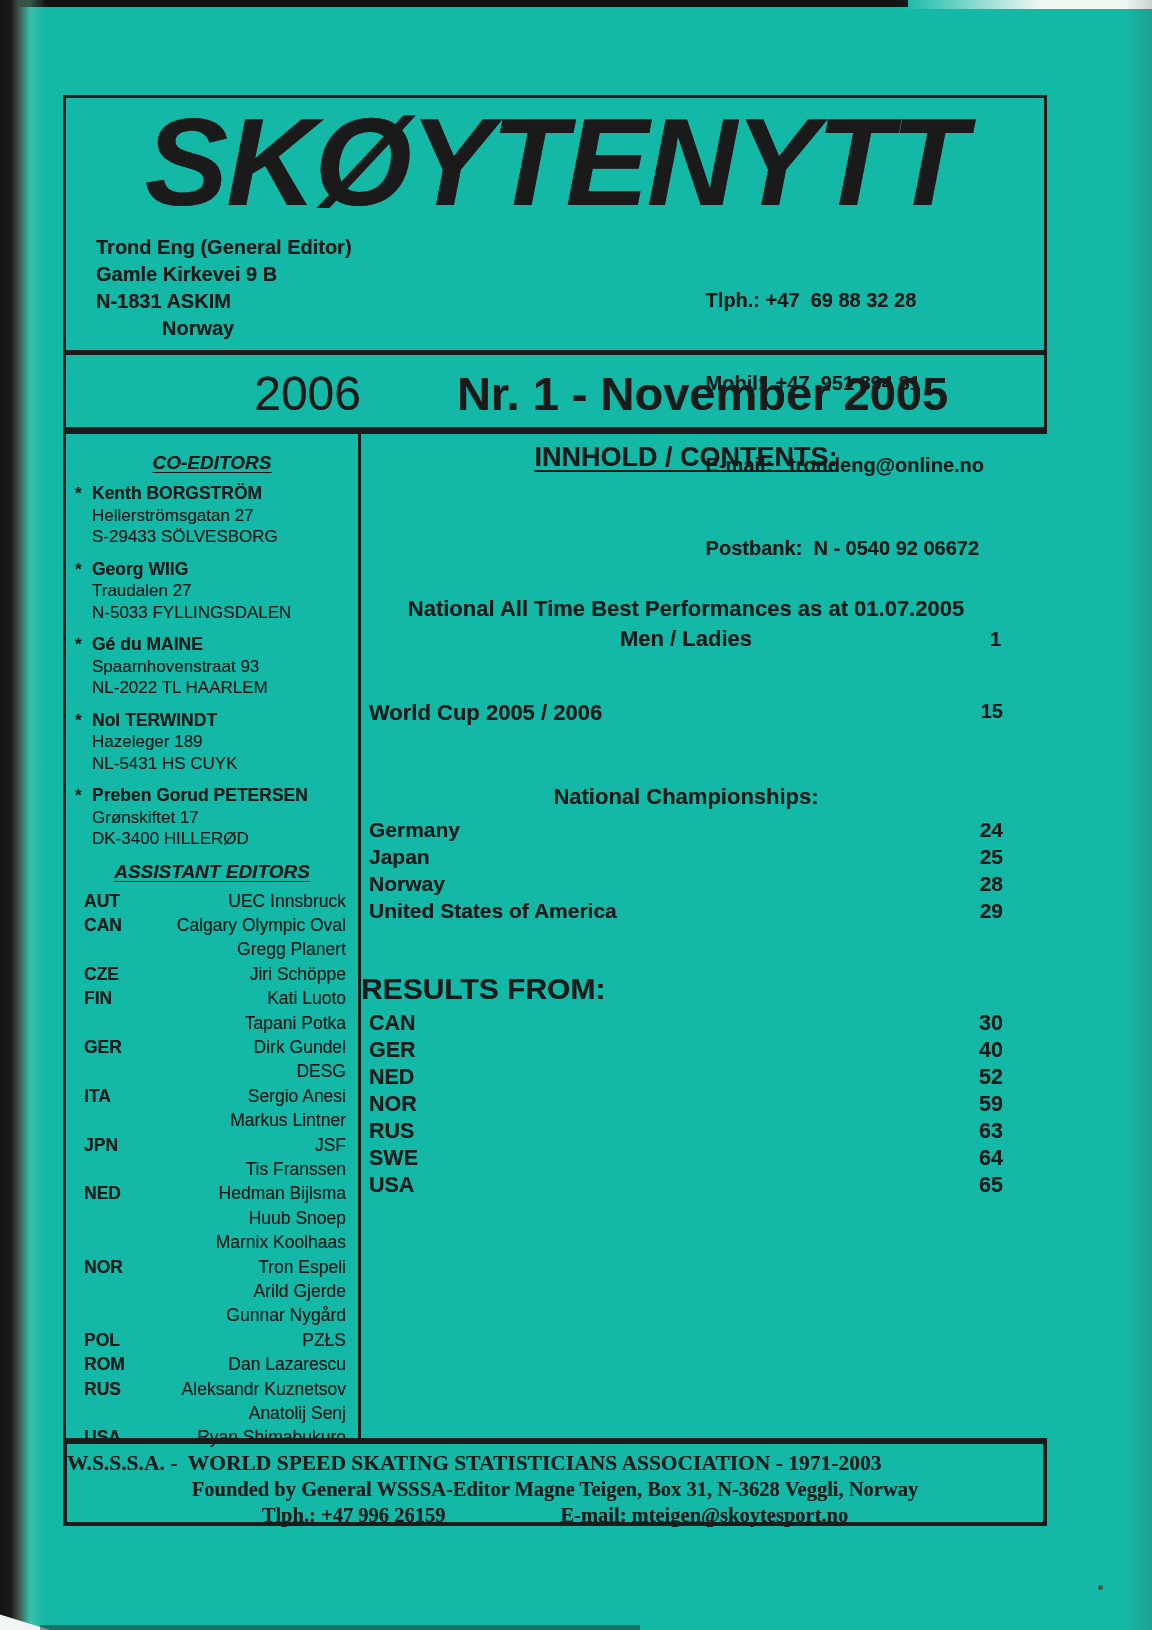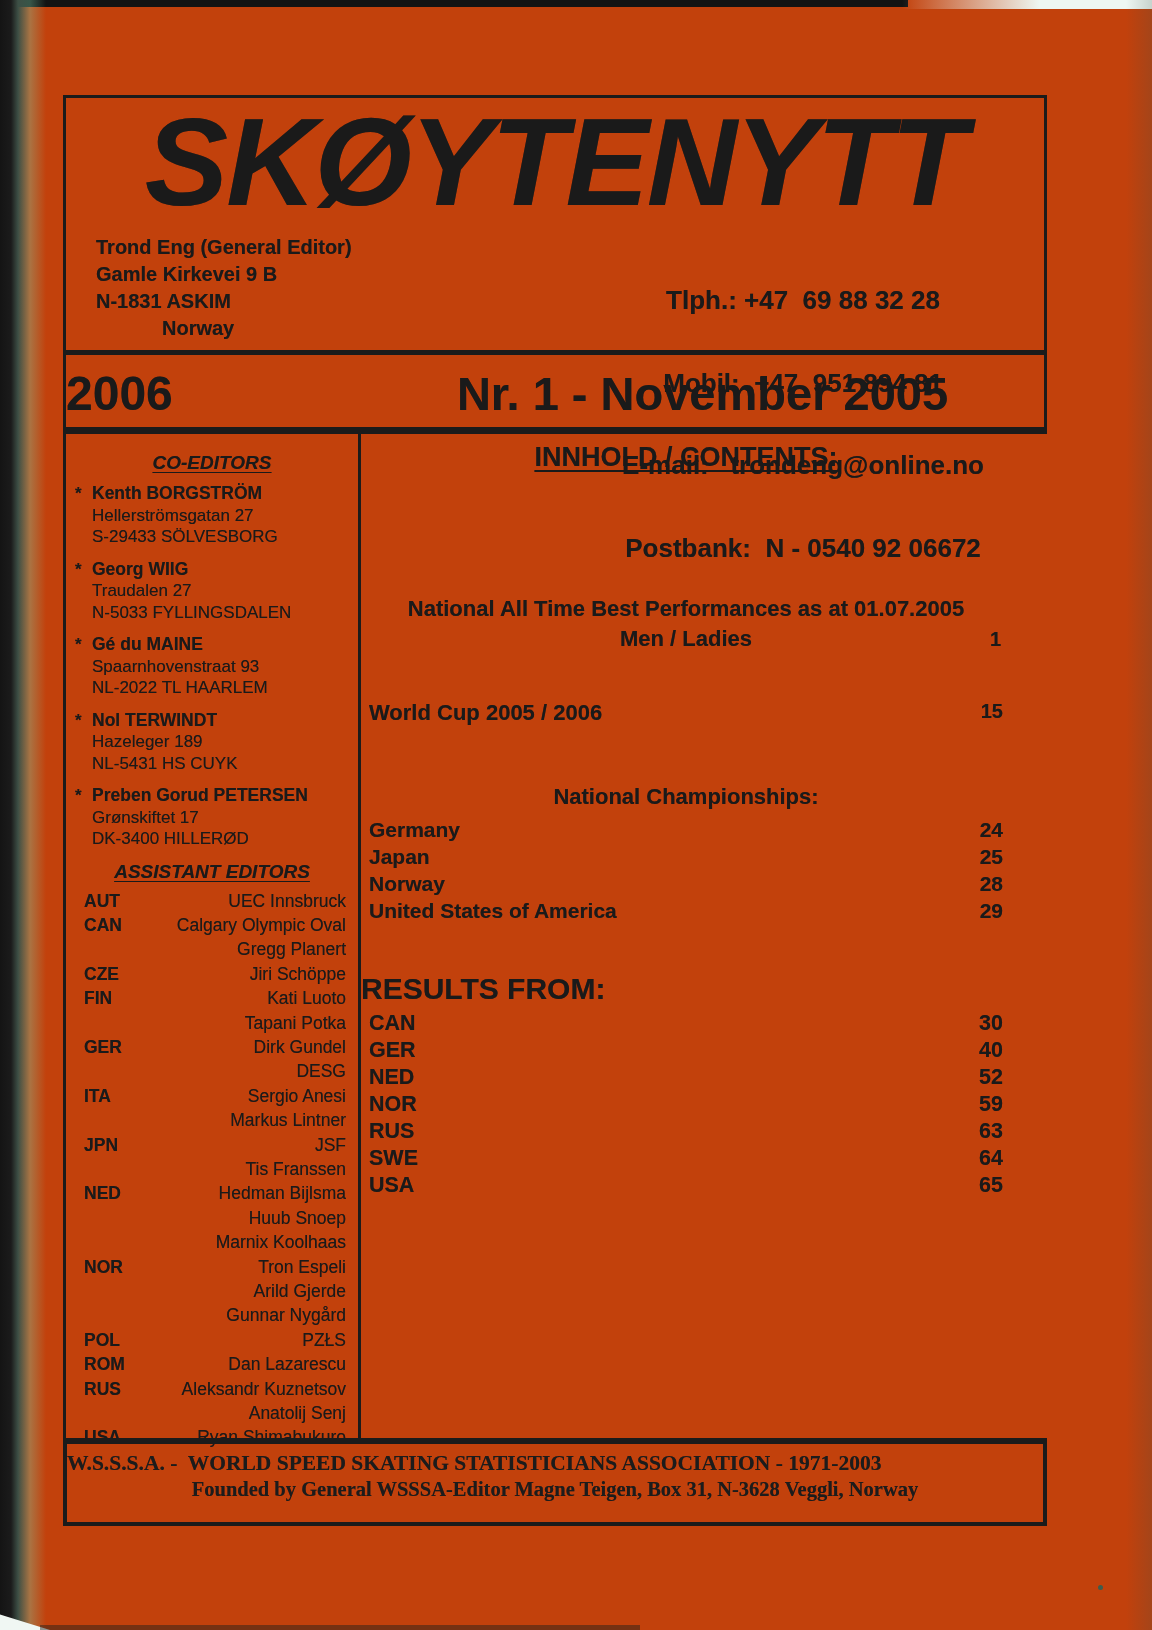--- a/index.html
+++ b/index.html
@@ -1,18 +1,18 @@
 <!DOCTYPE html>
 <html><head>
 <meta charset="utf-8">
 <style>
   html,body{margin:0;padding:0;background:#555;}
   .page{
     position:relative; width:1152px; height:1630px;
-    background:#c2410c;
+    background:#14b8a6;
     font-family:"Liberation Sans", sans-serif;
     color:#1a1a1a; overflow:hidden;
     text-shadow:0 0 .5px rgba(25,25,25,.55);
   }
   
   .binding{position:absolute;left:0;top:0;width:46px;height:100%;
     background:linear-gradient(90deg,#141414 0,#1b1b1b 11px,#3d4f45 18px,rgba(124,210,171,.35) 30px,rgba(124,210,171,0) 46px);}
   .top-edge{position:absolute;left:0;top:0;width:908px;height:7px;background:#131313;}
   .top-right-sliver{position:absolute;right:0;top:0;width:250px;height:9px;
     background:linear-gradient(90deg,rgba(245,250,247,0),#eef7f2 55%);}
@@ -23,28 +23,28 @@
     background:linear-gradient(90deg,rgba(0,0,0,0),rgba(60,82,72,.22));}
   .speck{position:absolute;left:1098px;top:1585px;width:5px;height:5px;border-radius:50%;background:#3e5c4d;}
 
   
   .masthead-box{position:absolute;left:63px;top:95px;width:984px;height:255px;
     border:3px solid #1b1b1b;border-bottom:none;box-sizing:border-box;}
   .nl-title{margin-top:4px;text-align:center;font-size:125px;line-height:120px;
     font-weight:bold;font-style:italic;letter-spacing:-2px;white-space:nowrap;}
   .editor-block{position:absolute;left:30px;top:136px;font-size:20px;font-weight:bold;line-height:27px;}
   .editor-norway{padding-left:66px;}
-  .contact-block{position:absolute;right:60px;top:134px;text-align:center;
-    font-size:26px;font-weight:bold;line-height:27.5px;white-space:pre;}
+  .contact-block{position:absolute;right:60px;top:134px;text-align:left;
+    font-size:20px;font-weight:bold;line-height:27.5px;white-space:pre;}
 
   
   .banner{position:absolute;left:63px;top:350px;width:984px;height:84px;box-sizing:border-box;
     border:3px solid #1b1b1b;border-top-width:5px;border-bottom-width:7px;}
-  .banner-year{position:absolute;left:0;top:11px;width:295px;text-align:left;
-    font-size:48px;font-weight:bold;}
+  .banner-year{position:absolute;left:0;top:11px;width:295px;text-align:right;
+    font-size:48px;font-weight:normal;}
   .banner-number{position:absolute;left:295px;right:0;top:11px;text-align:center;
     font-size:47px;font-weight:bold;}
 
   
   .columns{position:absolute;left:63px;top:434px;width:984px;height:1004px;box-sizing:border-box;
     border-left:3px solid #1b1b1b;}
   .divider{position:absolute;left:292px;top:0;width:3px;height:100%;background:#1b1b1b;}
   .left-col{position:absolute;left:0;top:0;width:292px;height:100%;}
   .right-col{position:absolute;left:295px;top:0;width:650px;height:100%;}
 
@@ -324,19 +324,23 @@
             <span>USA</span>
             <span>65</span>
           </div>
       </div>
     </div>
   </div>
 
   <div class="footer-box">
     <div class="footer-line1">W.S.S.S.A. -  WORLD SPEED SKATING STATISTICIANS ASSOCIATION - 1971-2003</div>
     <div class="footer-line2">Founded by General WSSSA-Editor Magne Teigen, Box 31, N-3628 Veggli, Norway</div>
+    <div class="footer-line3">
+      <span>Tlph.: +47 996 26159</span>
+      <span>E-mail: mteigen@skoytesport.no</span>
+    </div>
   </div>
 
   <div class="binding"></div>
   <div class="bottom-left-wedge"></div>
   <div class="bottom-edge"></div>
 
 </div>
 
 </body></html>

